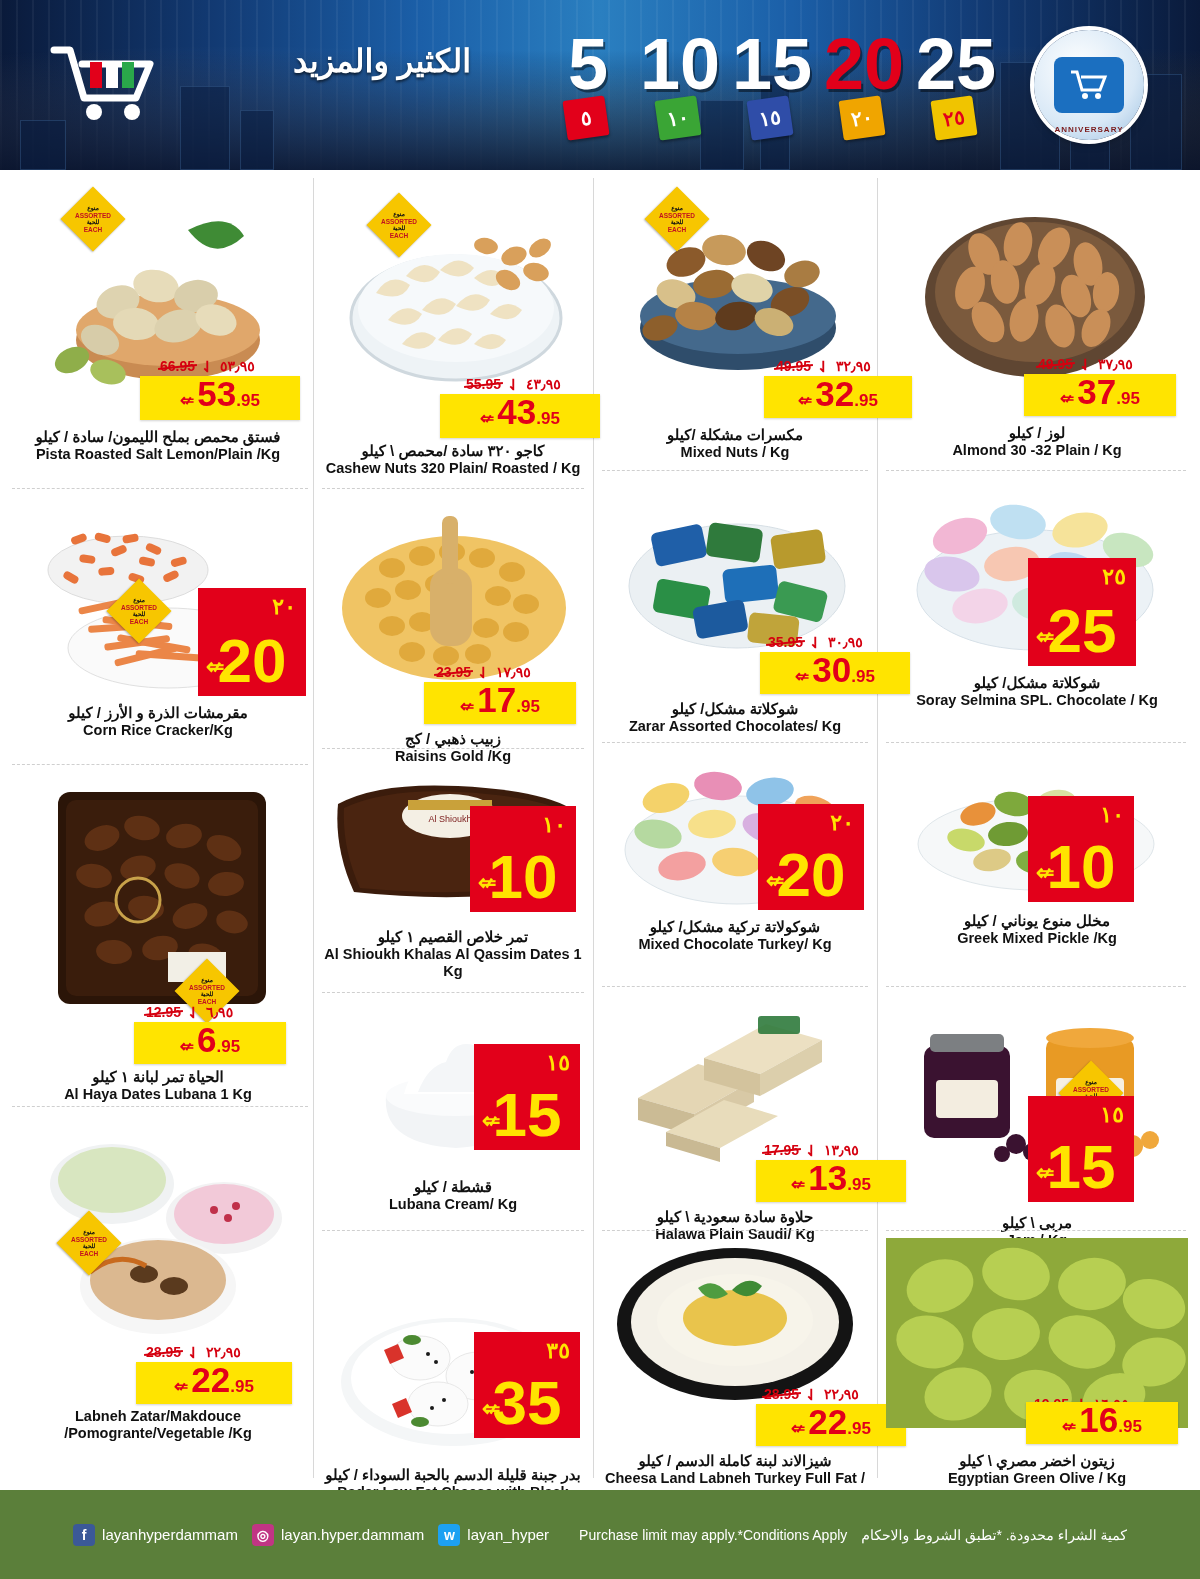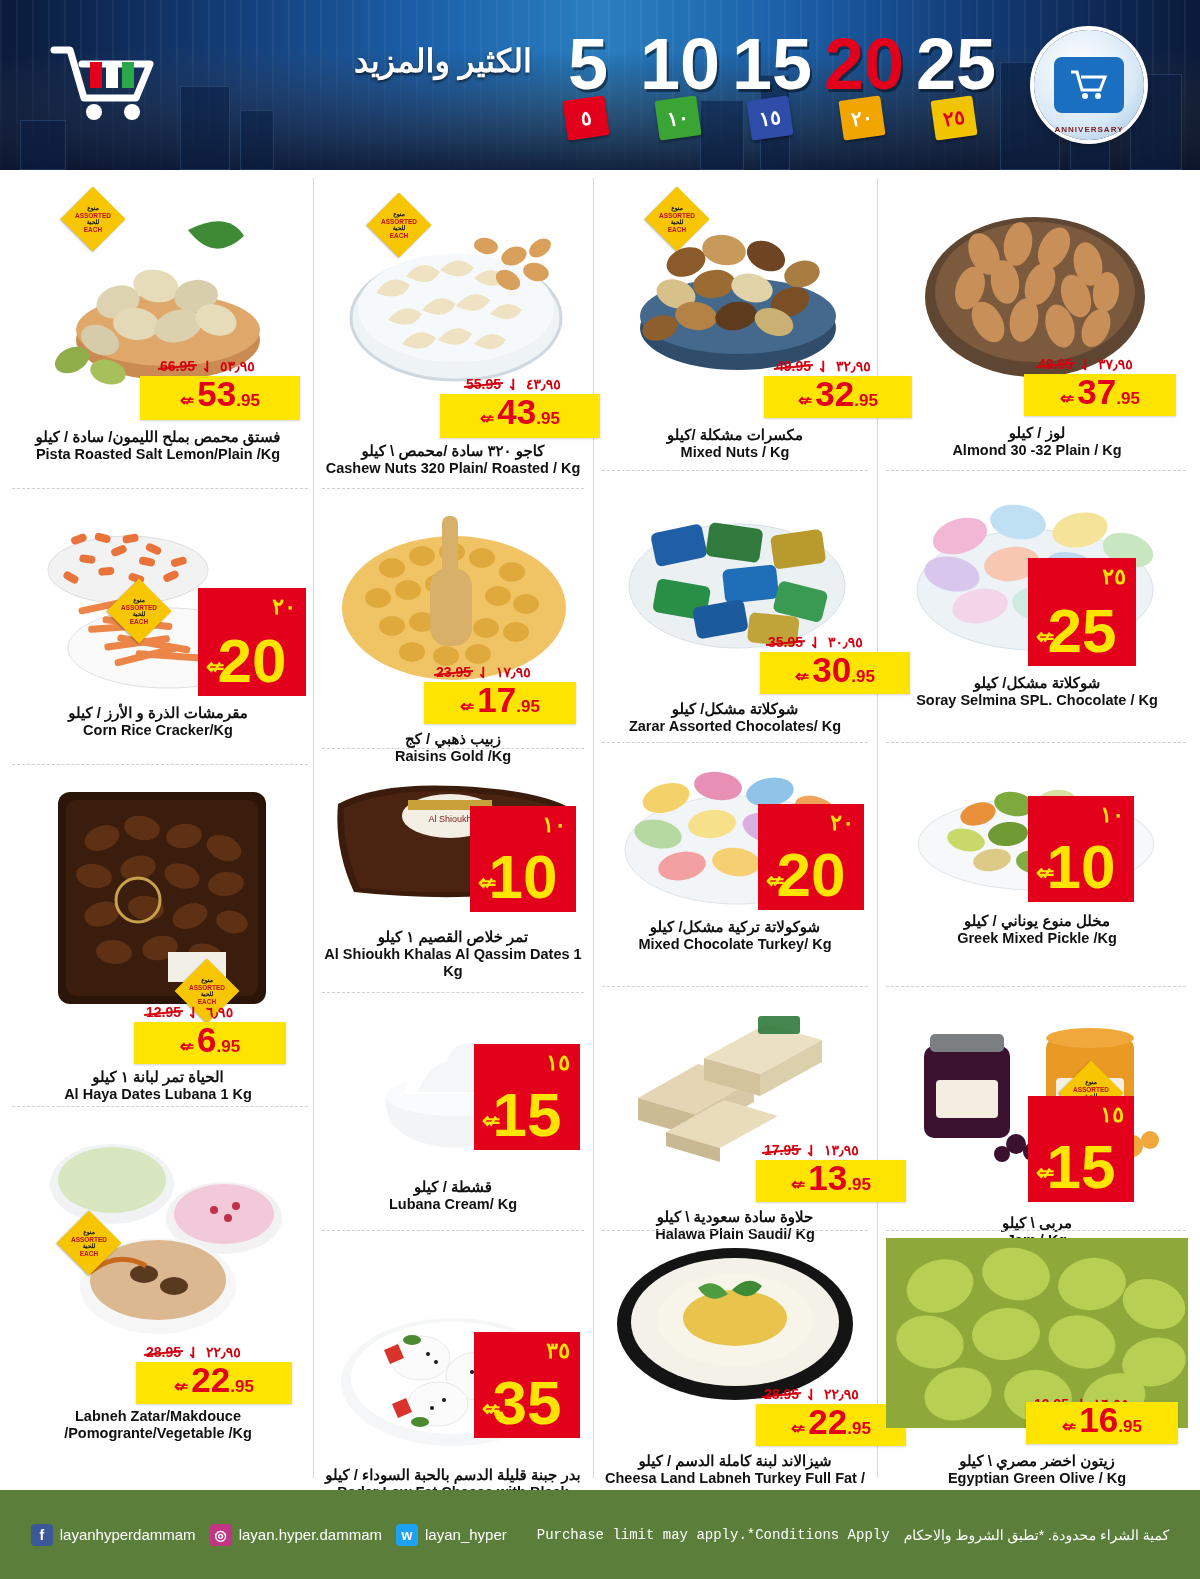--- a/index.html
+++ b/index.html
@@ -29,21 +29,21 @@
     background:
       linear-gradient(to top,rgba(5,15,40,.85),rgba(5,15,40,0));
   }
   .bld{position:absolute;bottom:0;background:rgba(10,30,65,.55);box-shadow:inset 0 0 0 1px rgba(120,190,255,.18);}
   .cart-logo{
     position:absolute;left:48px;top:40px;width:120px;height:90px;
   }
   .cart-logo svg{width:120px;height:90px;display:block;}
   .hdr-arabic{
     position:absolute;left:232px;top:42px;width:300px;
-    color:#fff;font-size:32px;font-weight:bold;
+    text-align:center;color:#fff;font-size:32px;font-weight:bold;
     direction:rtl;text-shadow:0 2px 3px rgba(0,0,0,.6);
   }
   .hdr-english{
     position:absolute;left:228px;top:92px;width:310px;
     text-align:center;color:#ffffff;font-size:35px;font-style:italic;font-weight:bold;
     letter-spacing:.5px;text-shadow:0 3px 4px rgba(0,0,0,.6);
   }
   .hdr-numbers{position:absolute;left:545px;top:28px;height:120px;display:flex;align-items:flex-start;gap:6px;}
   .num-wrap{position:relative;width:86px;height:110px;}
   .num-big{
@@ -131,21 +131,21 @@
   .footer{
     position:absolute;left:0;top:1490px;width:1200px;height:89px;
     background:#5b7f3a;display:flex;align-items:center;justify-content:center;gap:14px;
     color:#fff;font-size:15px;
   }
   .sm{display:flex;align-items:center;gap:7px;font-size:15px;}
   .sm .ico{width:22px;height:22px;border-radius:4px;display:flex;align-items:center;justify-content:center;color:#fff;font-size:14px;font-weight:bold;}
   .fb{background:#3b5998;}
   .ig{background:#c13584;}
   .tw{background:#1da1f2;}
-  .foot-txt{margin-left:16px;font-size:14px;font-family:Liberation Mono, monospace;}
+  .foot-txt{margin-left:16px;font-size:14px;}
   .foot-ar{direction:rtl;font-size:14px;}
 </style>
 </head>
 <body>
 
 <div class="header">
   <div class="hdr-buildings">
     <div class="bld" style="left:180px;width:50px;height:84px;"></div>
     <div class="bld" style="left:240px;width:34px;height:60px;"></div>
     <div class="bld" style="left:700px;width:44px;height:70px;"></div>

